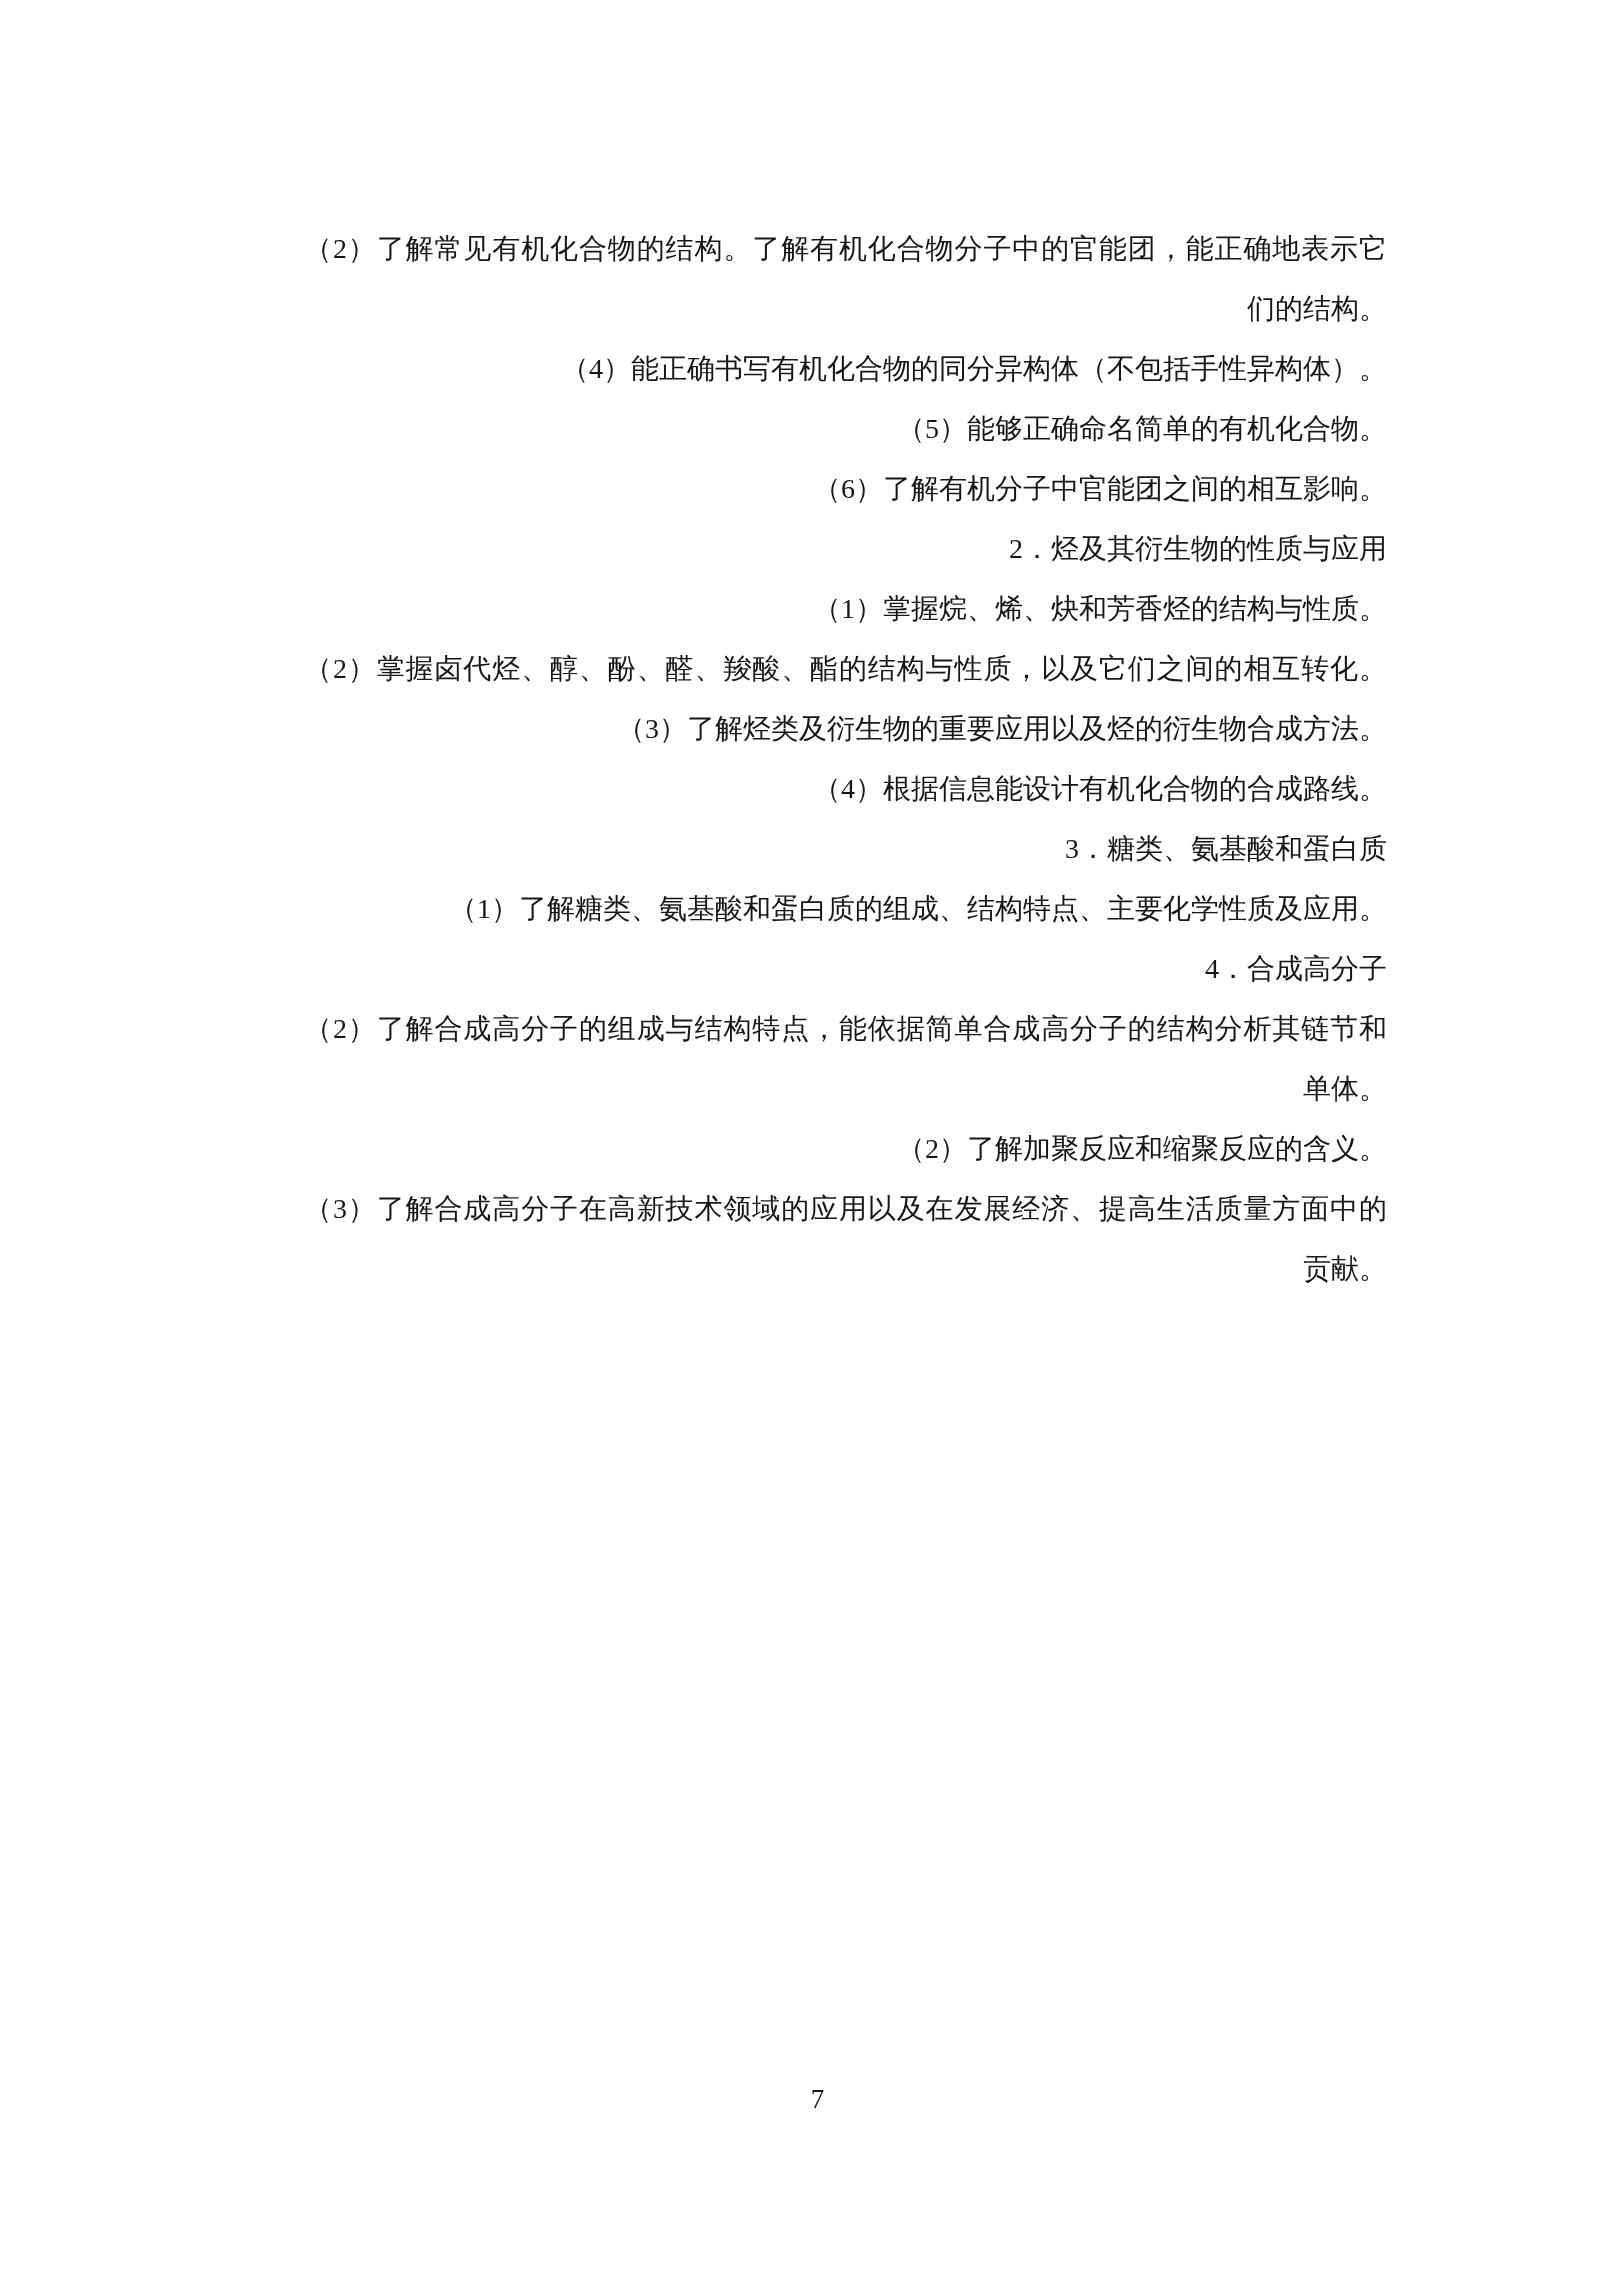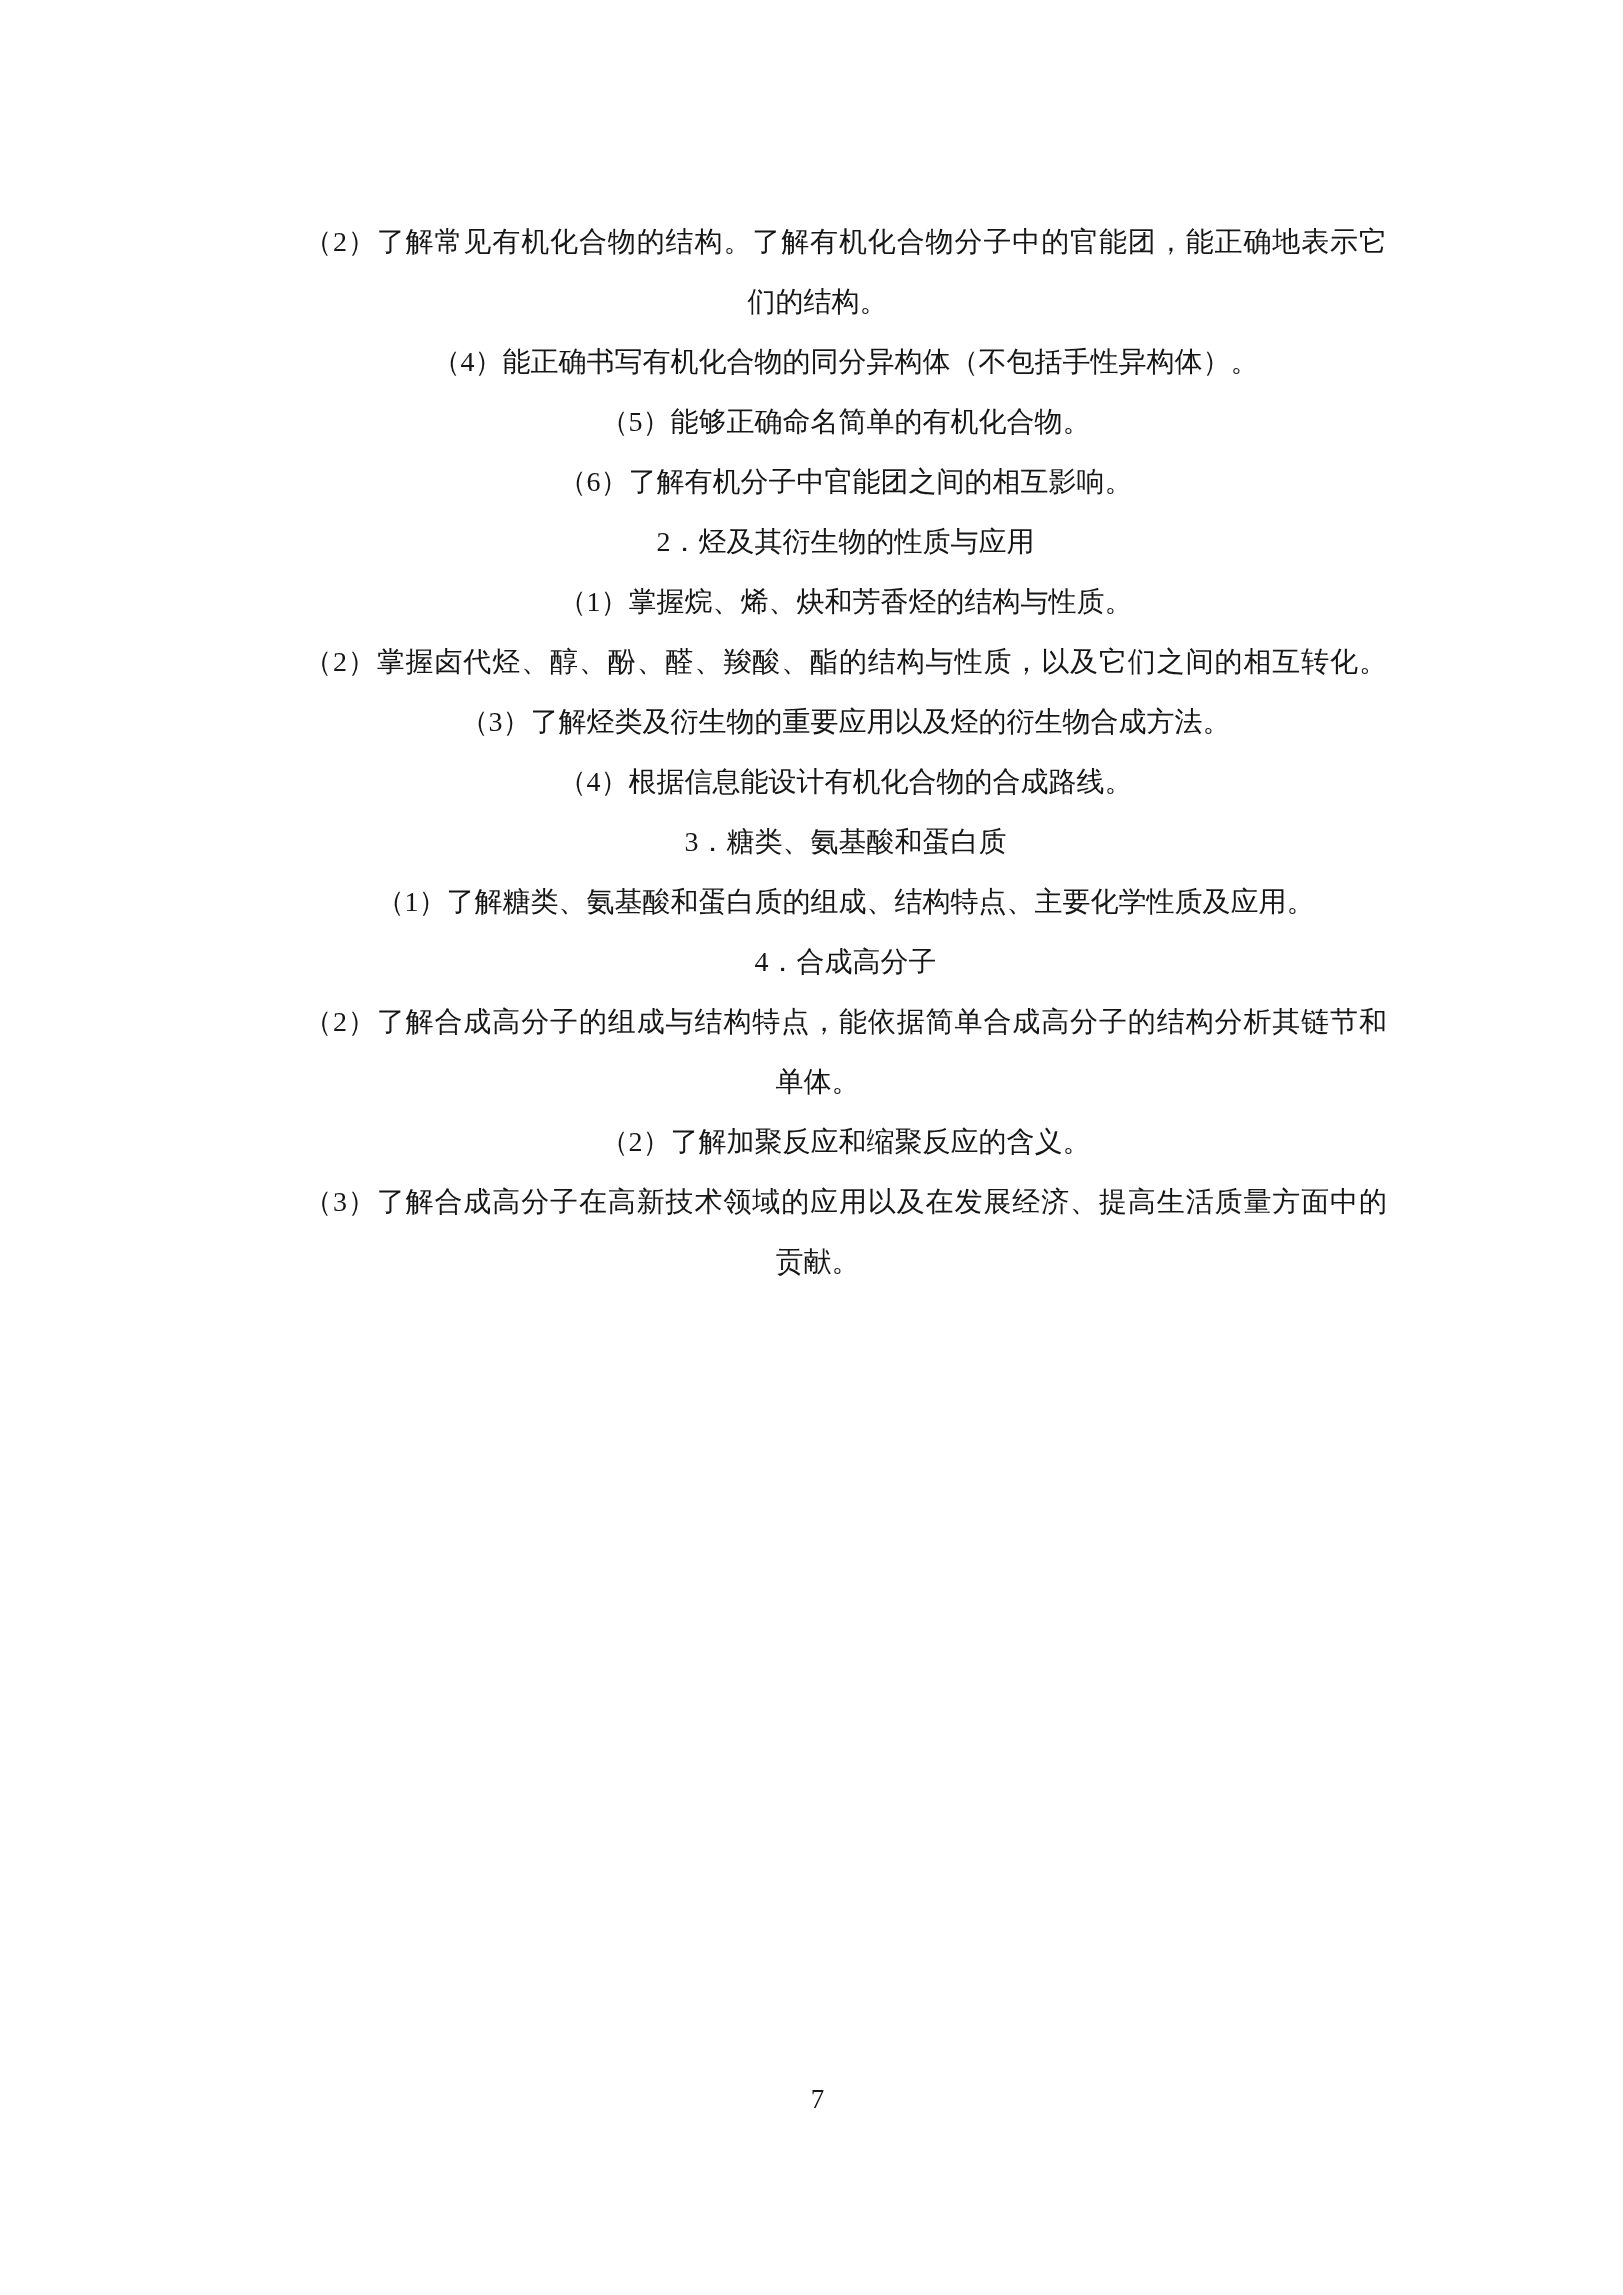--- a/index.html
+++ b/index.html
@@ -12,29 +12,29 @@
     width: 1623px;
     height: 2295px;
     background: #ffffff;
     overflow: hidden;
     font-family: "Liberation Serif", "DejaVu Serif", serif;
     color: #161616;
   }
   .content {
     position: absolute;
     left: 248px;
-    top: 212px;
+    top: 219px;
     width: 1139px;
     font-size: 28px;
     line-height: 60px;
     letter-spacing: 0;
   }
   .line {
     width: 100%;
-    text-align: center;
+    text-align: right;
     white-space: normal;
   }
   .line.indent {
     text-indent: 56px;
   }
   .line.fill {
     text-align: justify;
     text-align-last: justify;
   }
   .footer {

